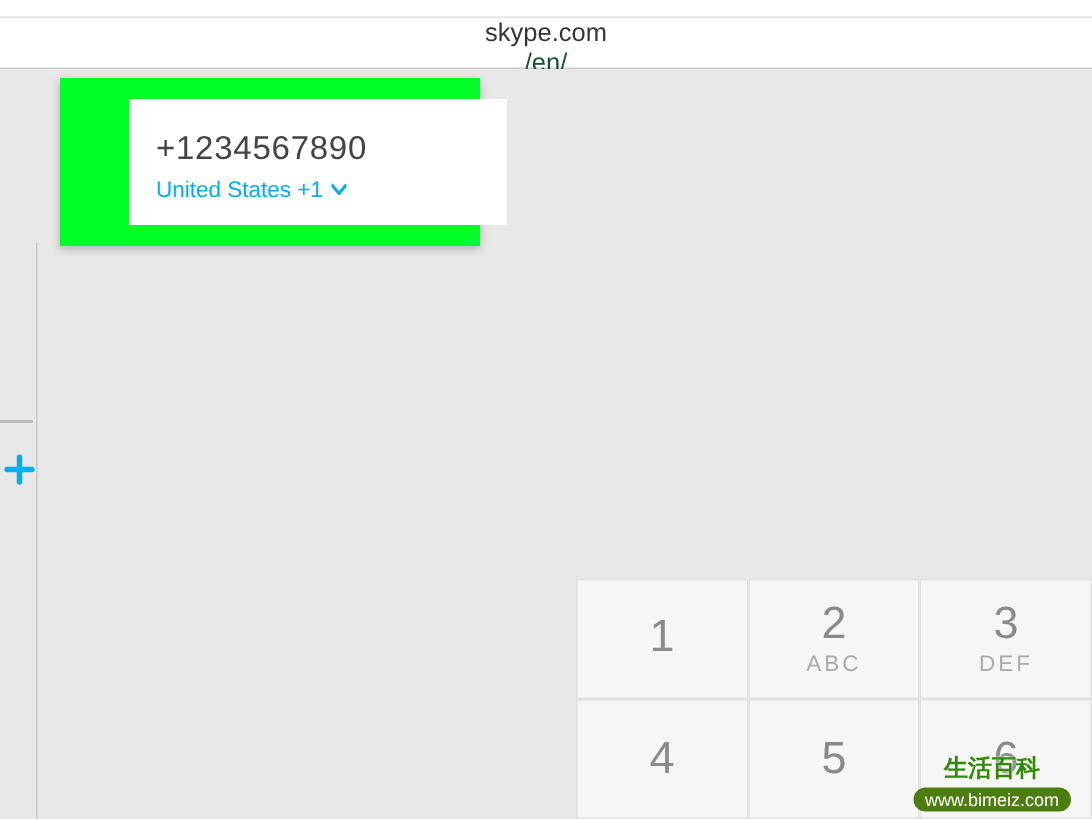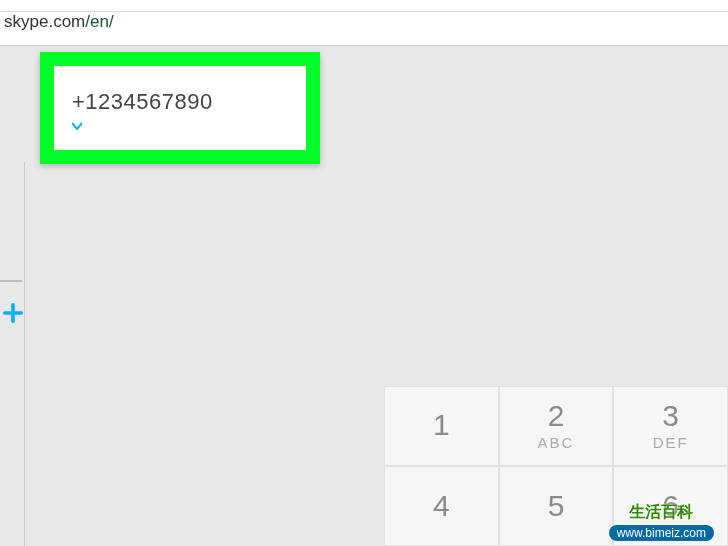--- a/index.html
+++ b/index.html
@@ -17,23 +17,24 @@
     }
     .browser-chrome {
       height: 12px;
       background: #fff;
       border-bottom: 1px solid #ddd;
     }
     .address-bar {
       height: 34px;
       background: #fff;
       display: flex;
-      align-items: flex-start;
+      align-items: center;
       padding: 0 4px;
       border-bottom: 1px solid #ccc;
+      flex-direction: column;
     }
     .url-domain {
       font-size: 17px;
       color: #333;
     }
     .url-path {
       font-size: 17px;
       color: #14532d;
     }
     .page-area {
@@ -53,20 +54,21 @@
       box-shadow: 0 2px 6px rgba(0,0,0,0.25);
     }
     .card-inner {
       background: #fff;
       width: 100%;
       height: 100%;
       padding: 14px 18px 10px 18px;
       display: flex;
       flex-direction: column;
       justify-content: center;
+      margin-left: 32px;
     }
     .number-display {
       font-size: 22px;
       font-weight: 300;
       color: #444;
       letter-spacing: 0.5px;
     }
     .country-selector {
       margin-top: 6px;
       display: flex;
@@ -163,21 +165,21 @@
       pointer-events: none;
     }
     .watermark .wm-top {
       font-weight: 700;
       color: #2e8b00;
       font-size: 16px;
       text-shadow: 0 0 2px #fff;
       text-align: right;
     }
     .watermark .wm-url {
-      background: #0369a1;
+      background: #4d7c0f;
       color: #fff;
       padding: 1px 8px;
       border-radius: 10px;
       font-size: 12px;
       margin-top: 2px;
     }
   </style>
 </head>
 <body>
 
@@ -187,20 +189,21 @@
   <span class="url-domain">skype.com</span>
     <span class="url-path">/en/</span>
 </div>
 
 <div class="page-area">
 
   <div class="highlighted-card">
     <div class="card-inner">
       <div class="number-display">+1234567890</div>
       <div class="country-selector">
+        <span>United States +1</span>
         <span class="chevron">
           <svg viewBox="0 0 10 8">
               <path d="M0 1 L5 7 L10 1" fill="none" stroke="#00aff0" stroke-width="2"></path>
             </svg>
         </span>
       </div>
     </div>
   </div>
 
   <div class="sidebar-rail"></div>

